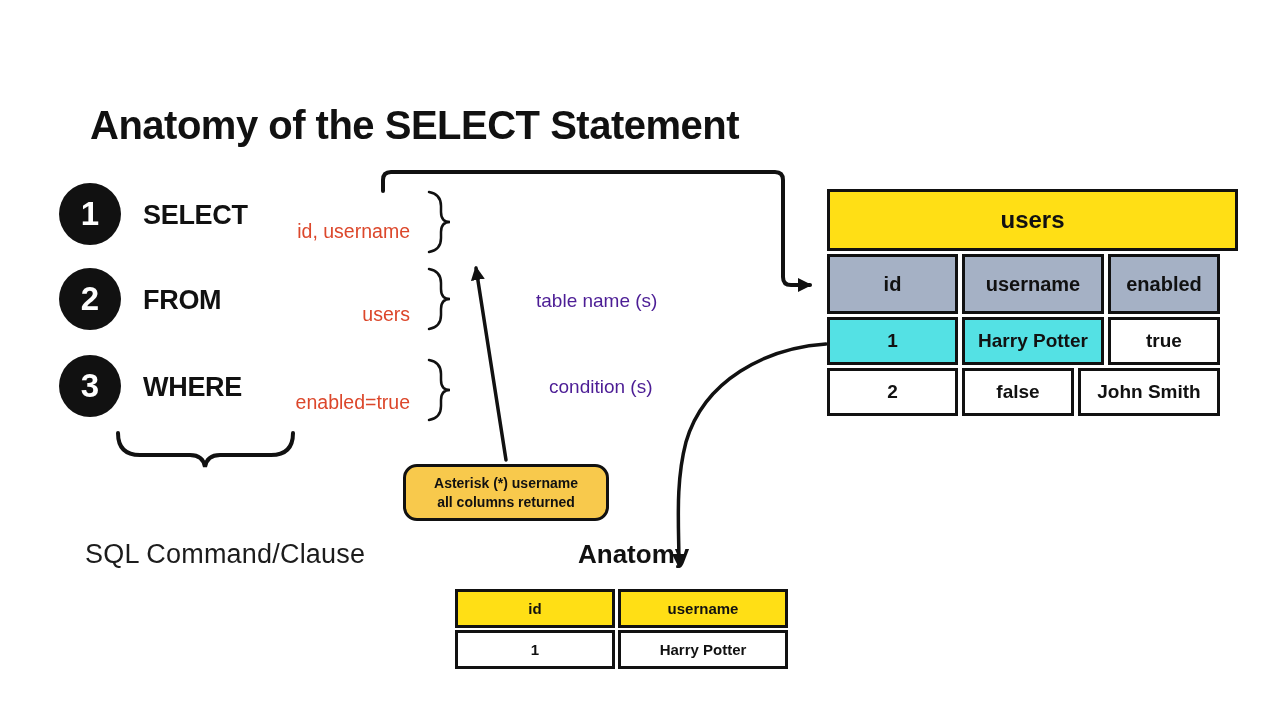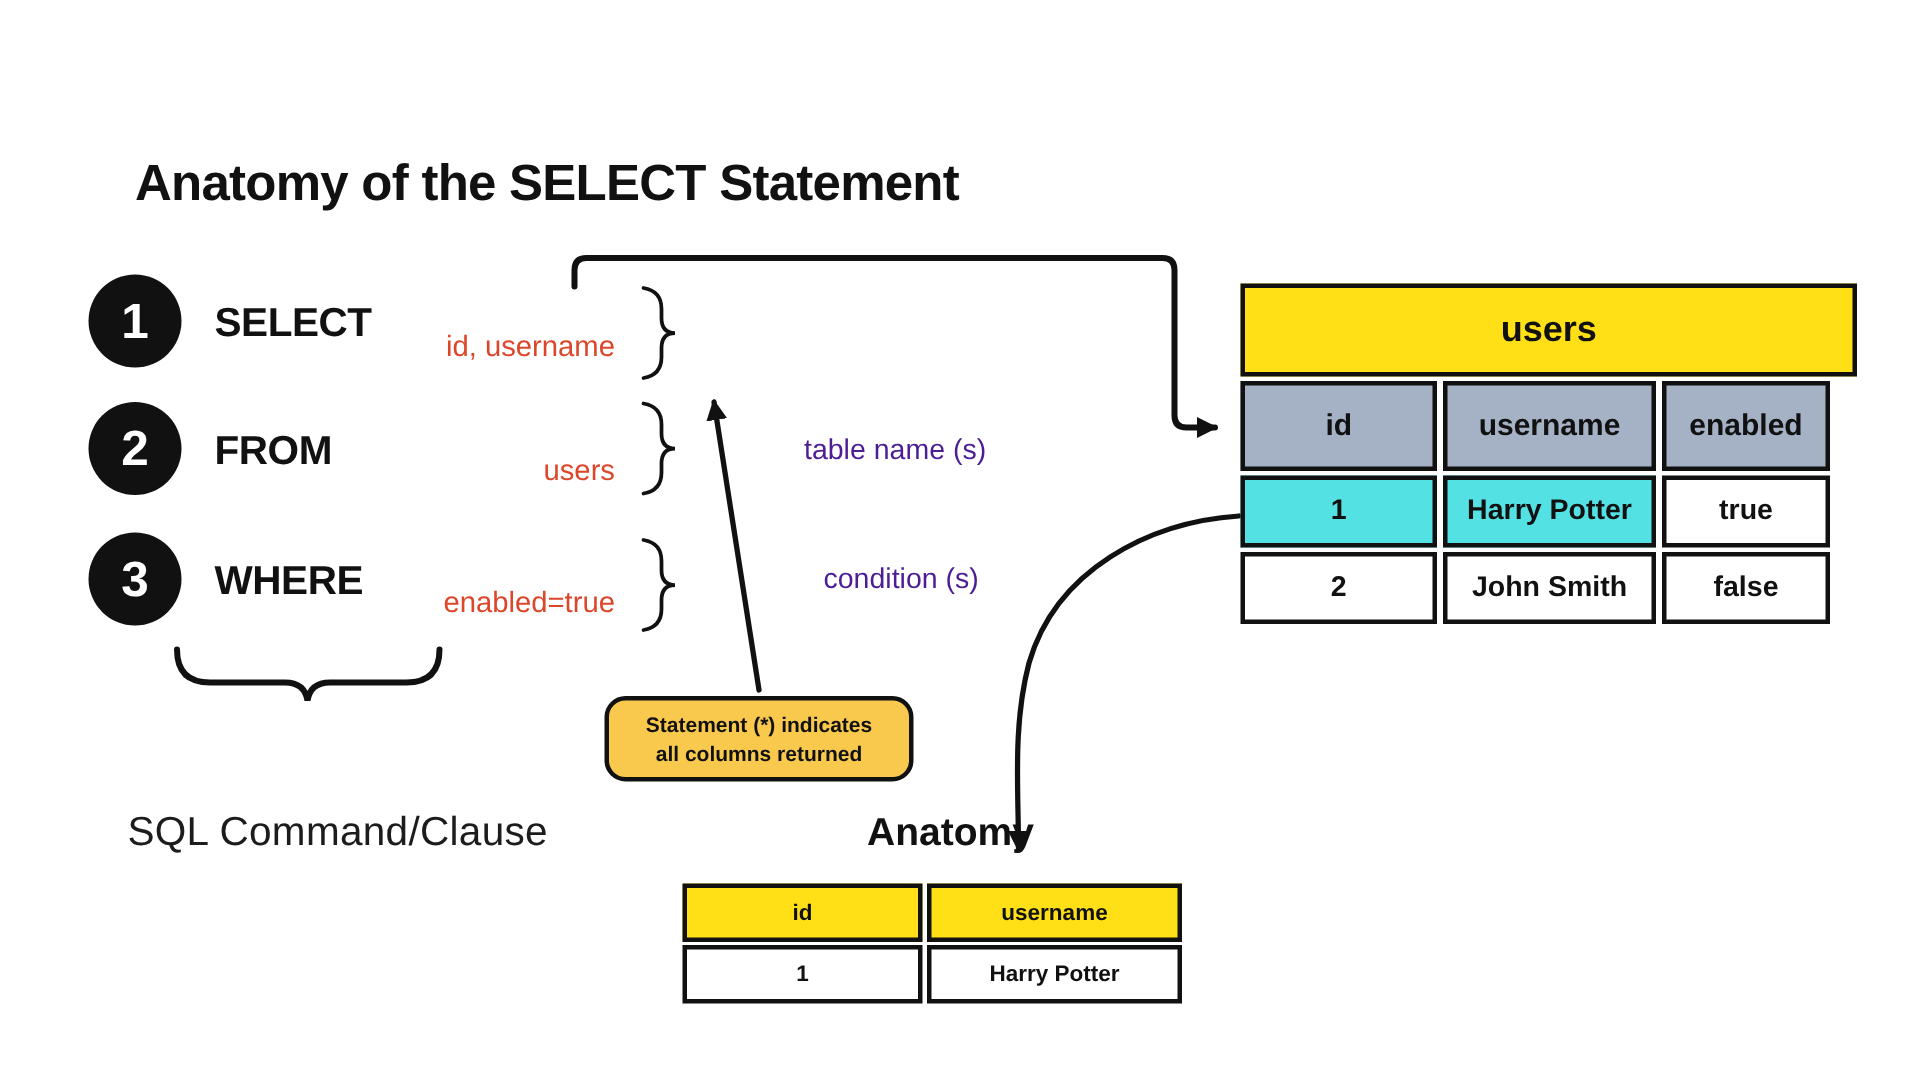--- a/index.html
+++ b/index.html
@@ -4,21 +4,21 @@
 <style>
   html,body{margin:0;padding:0;}
   body{
     width:1280px;height:720px;background:#ffffff;overflow:hidden;position:relative;
     font-family:"Liberation Sans","DejaVu Sans",sans-serif;color:#111;
   }
   .canvas{position:absolute;inset:0;}
   .overlay{position:absolute;left:0;top:0;width:1280px;height:720px;pointer-events:none;}
 
   .title{
-    position:absolute;left:90px;top:103px;font-size:34px;font-weight:700;
+    position:absolute;left:90px;top:103px;font-size:40px;font-weight:700;
     letter-spacing:-0.5px;white-space:nowrap;
   }
 
   .step-circle{
     position:absolute;width:62px;height:62px;border-radius:50%;background:#111;
     color:#fff;display:flex;align-items:center;justify-content:center;
     font-size:33px;font-weight:700;left:59px;
   }
   .c1{top:183px;} .c2{top:268px;} .c3{top:355px;}
 
@@ -128,42 +128,42 @@
   <div class="step-circle c3">
     <span>3</span>
   </div>
   <div class="keyword k3">WHERE</div>
   <div class="value v3">enabled=true</div>
   <div class="annotation a3">condition (s)</div>
 
   <div class="sql-label">SQL Command/Clause</div>
 
   <div class="callout">
-    <span>Statement (*) indicates</span>
+    <span>Asterisk (*) username</span>
     <span>all columns returned</span>
   </div>
 
   <div class="result-label">Anatomy</div>
 
   <div class="users-table">
     <div class="ut-title">users</div>
     <div class="ut-row ut-head">
       <div class="ut-cell ut-col0">id</div>
       <div class="ut-cell ut-col1">username</div>
       <div class="ut-cell ut-col2">enabled</div>
     </div>
     <div class="ut-row ut-data">
       <div class="ut-cell ut-col0 cyan">1</div>
       <div class="ut-cell ut-col1 cyan">Harry Potter</div>
       <div class="ut-cell ut-col2">true</div>
     </div>
     <div class="ut-row ut-data">
       <div class="ut-cell ut-col0">2</div>
+      <div class="ut-cell ut-col2">false</div>
       <div class="ut-cell ut-col1">John Smith</div>
-      <div class="ut-cell ut-col2">false</div>
     </div>
   </div>
 
   <div class="result-table">
     <div class="rt-row rt-head">
       <div class="rt-cell rt-col0">id</div>
       <div class="rt-cell rt-col1">username</div>
     </div>
     <div class="rt-row">
       <div class="rt-cell rt-col0">1</div>

